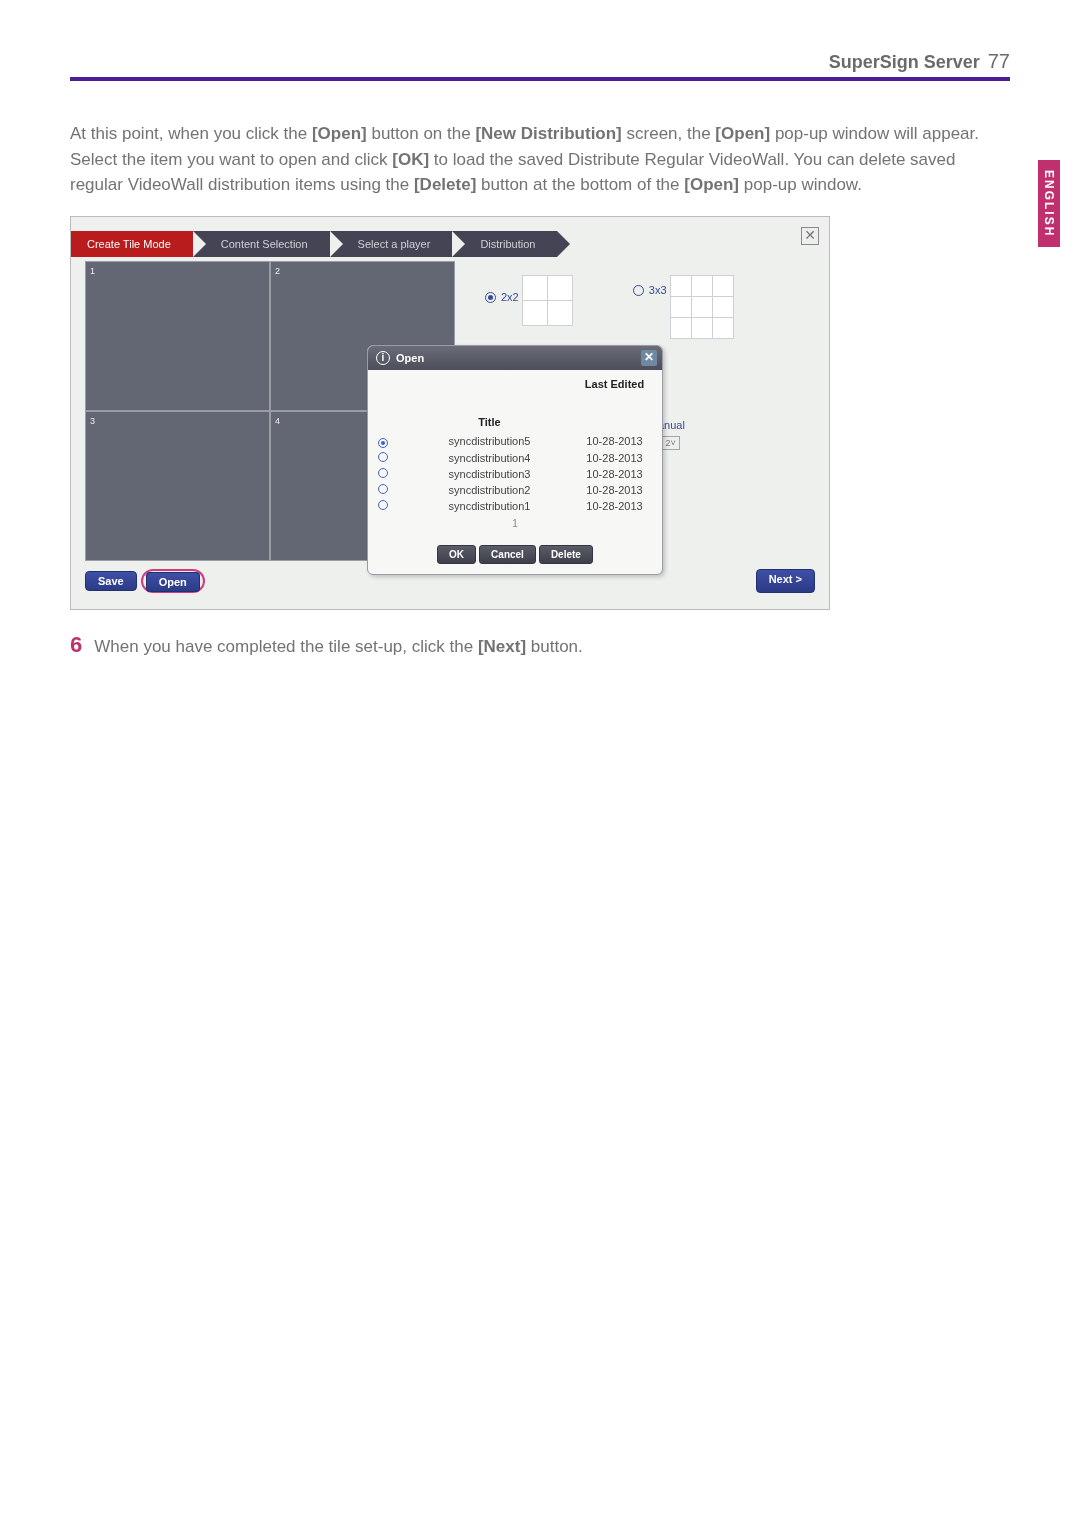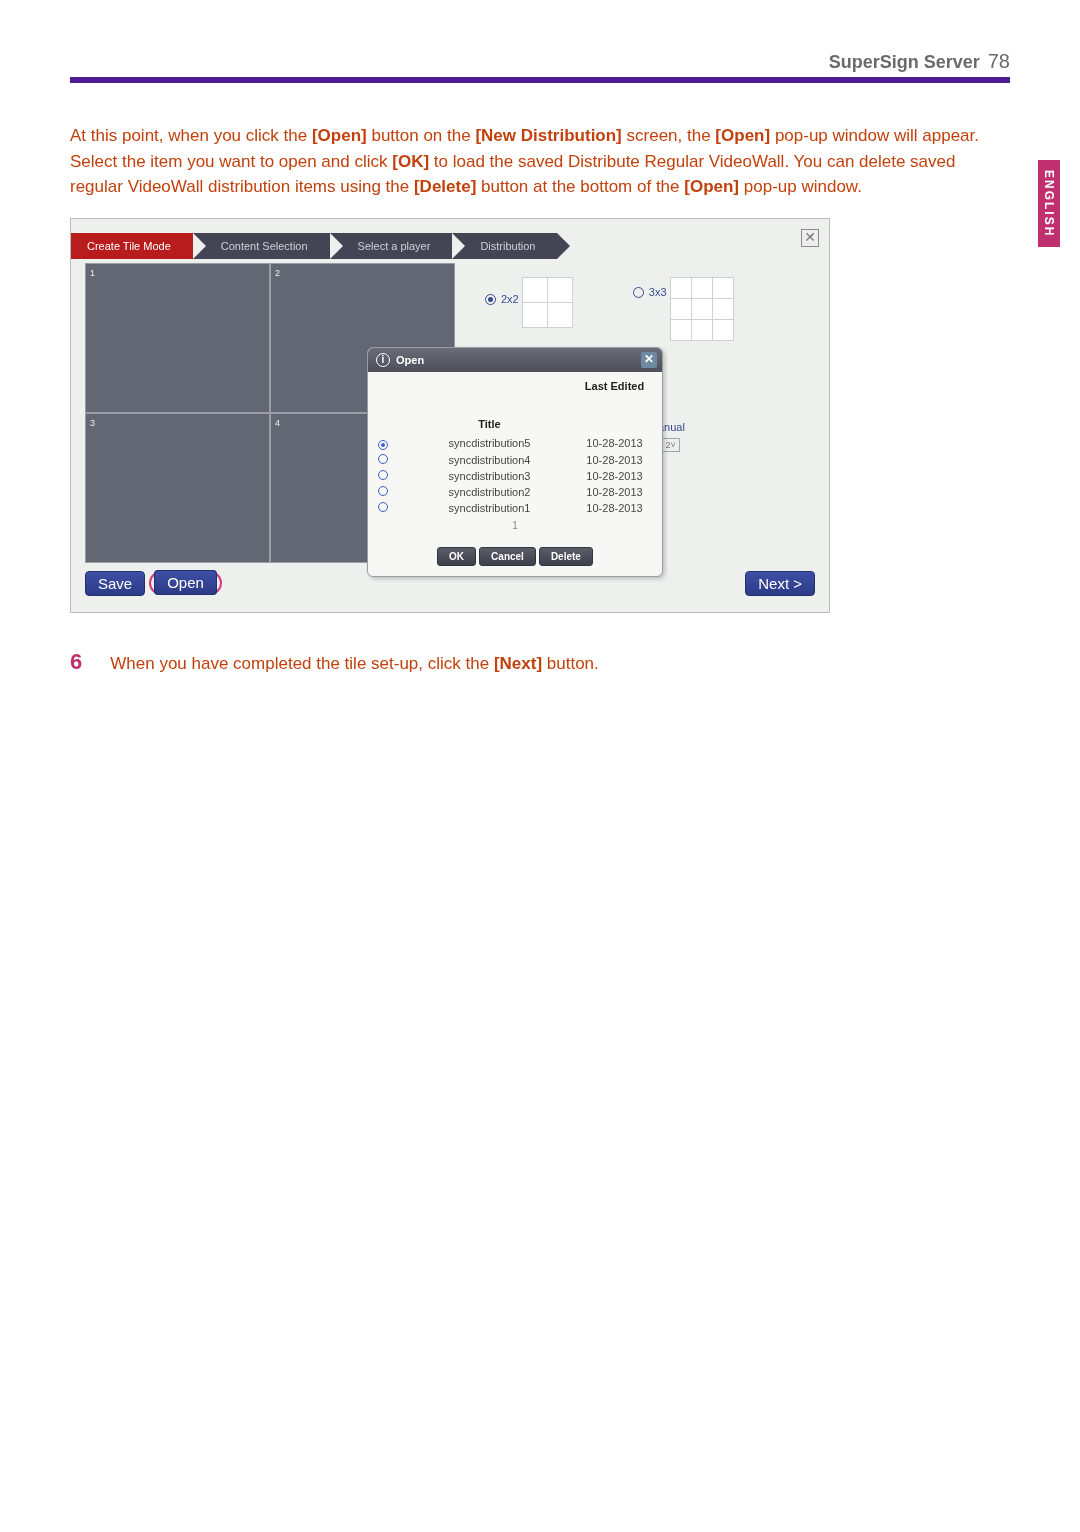--- a/index.html
+++ b/index.html
@@ -8,39 +8,39 @@
     background: #fff;
     width: 1080px;
     height: 1532px;
     position: relative;
   }
   .page { padding: 50px 70px 0 70px; }
   .header-line {
     display: flex;
     justify-content: flex-end;
     align-items: baseline;
-    border-bottom: 6px solid #4c1d95;
+    border-bottom: 4px solid #4c1d95;
     padding-bottom: 4px;
     margin-bottom: 40px;
   }
   .header-title { font-size: 18px; font-weight: bold; color: #6b6b6b; margin-right: 8px; }
   .page-number { font-size: 20px; color: #6b6b6b; }
   .lang-tab {
     position: absolute;
     right: 20px;
     top: 160px;
     background: #c0306f;
     color: #fff;
     font-size: 12px;
     font-weight: bold;
     letter-spacing: 2px;
     padding: 10px 4px;
     writing-mode: vertical-rl;
   }
-  .para { font-size: 17px; line-height: 1.5; color: #c2410c; margin-bottom: 18px; }
+  .para { font-size: 17px; line-height: 1.5; color: #737373; margin-bottom: 18px; }
   .bold { font-weight: bold; }
   .step-row { display: flex; align-items: baseline; margin-top: 22px; }
   .step-num { font-size: 22px; font-weight: bold; color: #c0306f; margin-right: 12px; }
   
   .figure {
     margin-top: 6px;
     border: 1px solid #bbb;
     width: 760px;
     background: #eef0ed;
     position: relative;
@@ -132,38 +132,38 @@
   .popup-btns { display:flex; justify-content:center; gap:3px; padding: 6px 0 10px;}
   .pbtn {
     background: linear-gradient(#5a5d68,#3d404b);
     color:#fff; font-size:10px; font-weight:bold;
     padding: 3px 11px; border-radius:3px; border:1px solid #34363f;
   }
   
   .fig-footer { display:flex; justify-content:space-between; margin-top:8px;}
   .fbtn {
     background: linear-gradient(#3e4fa6,#2c3b86);
-    color:#fff; font-size:15px; font-weight:normal;
+    color:#fff; font-size:11px; font-weight:bold;
     padding:3px 12px; border-radius:4px; border:1px solid #21306e;text-align:center;
   }
   .open-ring {
     border: 2px solid #d23b7e; border-radius: 14px;
     padding: 1px 3px; display:inline-block;
   }
   .left-btns { display:flex; gap:4px; align-items:center;}
 </style>
 </head>
 <body>
 
 <div class="lang-tab">ENGLISH</div>
 
 <div class="page">
   <div class="header-line">
     <span class="header-title">SuperSign Server</span>
-    <span class="page-number">78</span>
+    <span class="page-number">77</span>
   </div>
 
   <p class="para">
     <span>At this point, when you click the </span>
     <span class="bold">[Open]</span>
     <span> button on the </span>
     <span class="bold">[New Distribution]</span>
     <span> screen, the </span>
     <span class="bold">[Open]</span>
     <span> pop-up window will appear. Select the item you want to open and click </span>
@@ -296,19 +296,19 @@
       <div class="popup-btns">
         <span class="pbtn">OK</span>
         <span class="pbtn">Cancel</span>
         <span class="pbtn">Delete</span>
       </div>
     </div>
   </div>
 
   <div class="step-row">
     <span class="step-num">6</span>
-    <p class="para" style="margin:16px">
+    <p class="para" style="margin:0">
       <span>When you have completed the tile set-up, click the </span>
       <span class="bold">[Next]</span>
       <span> button.</span>
     </p>
   </div>
 </div>
 
 </body></html>

